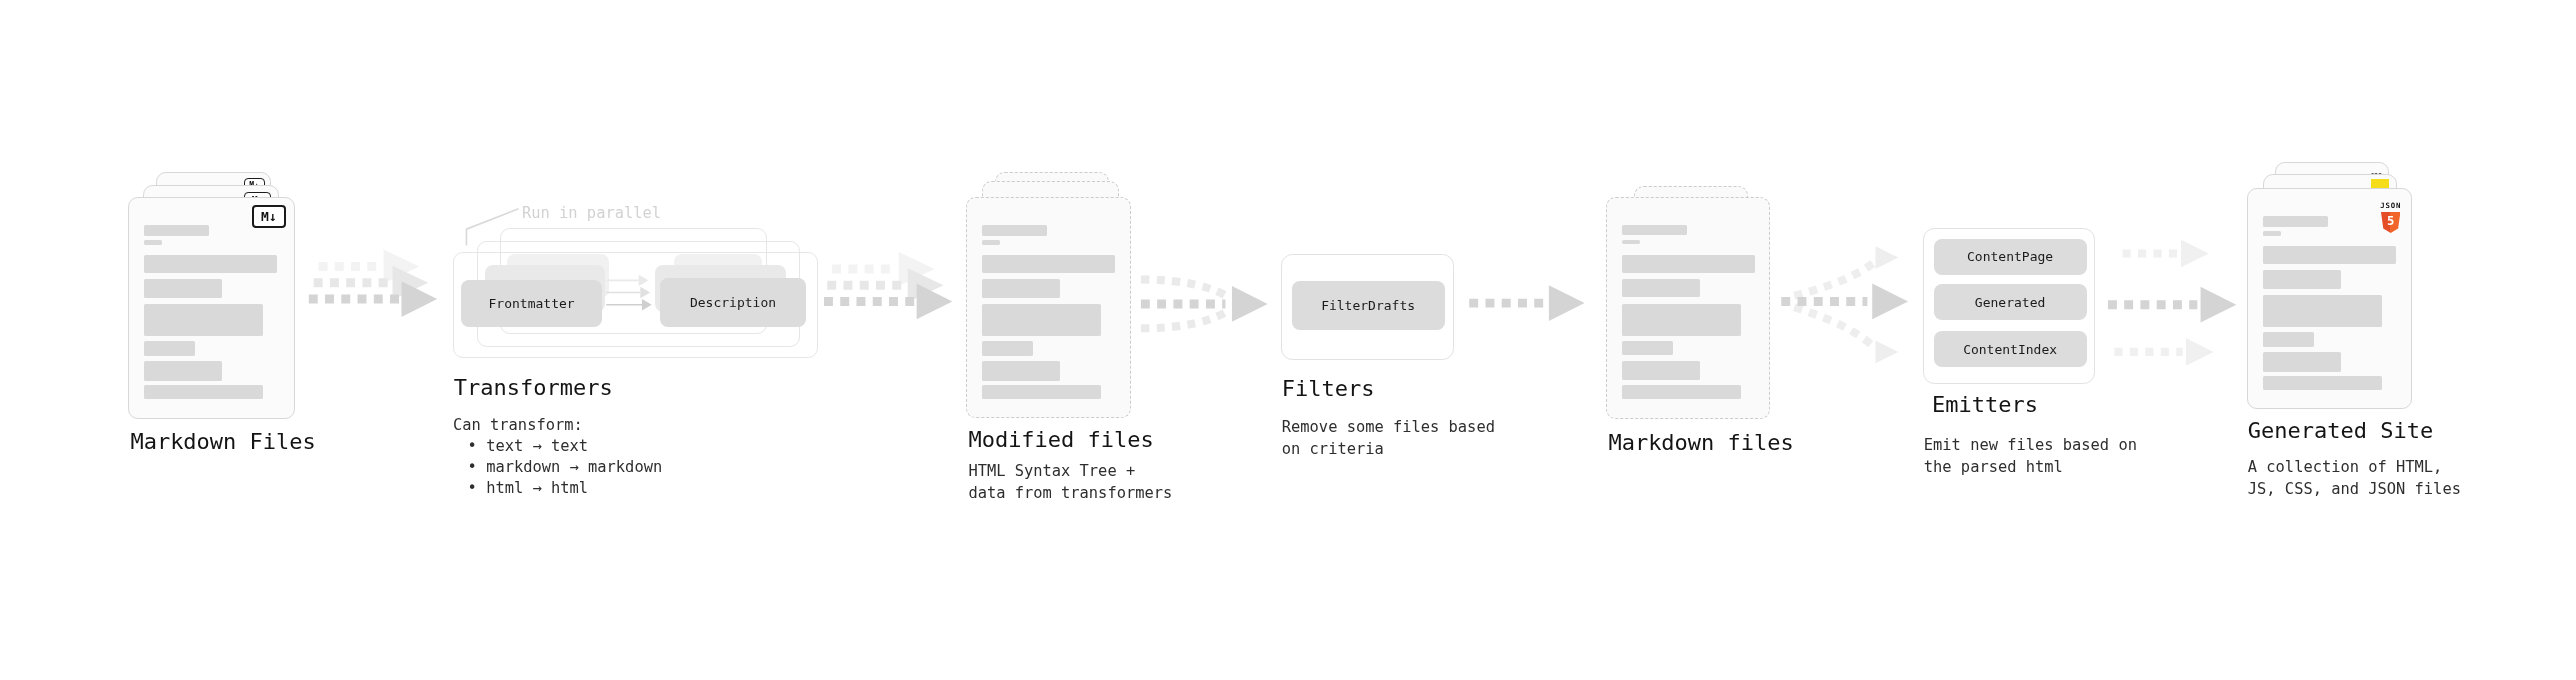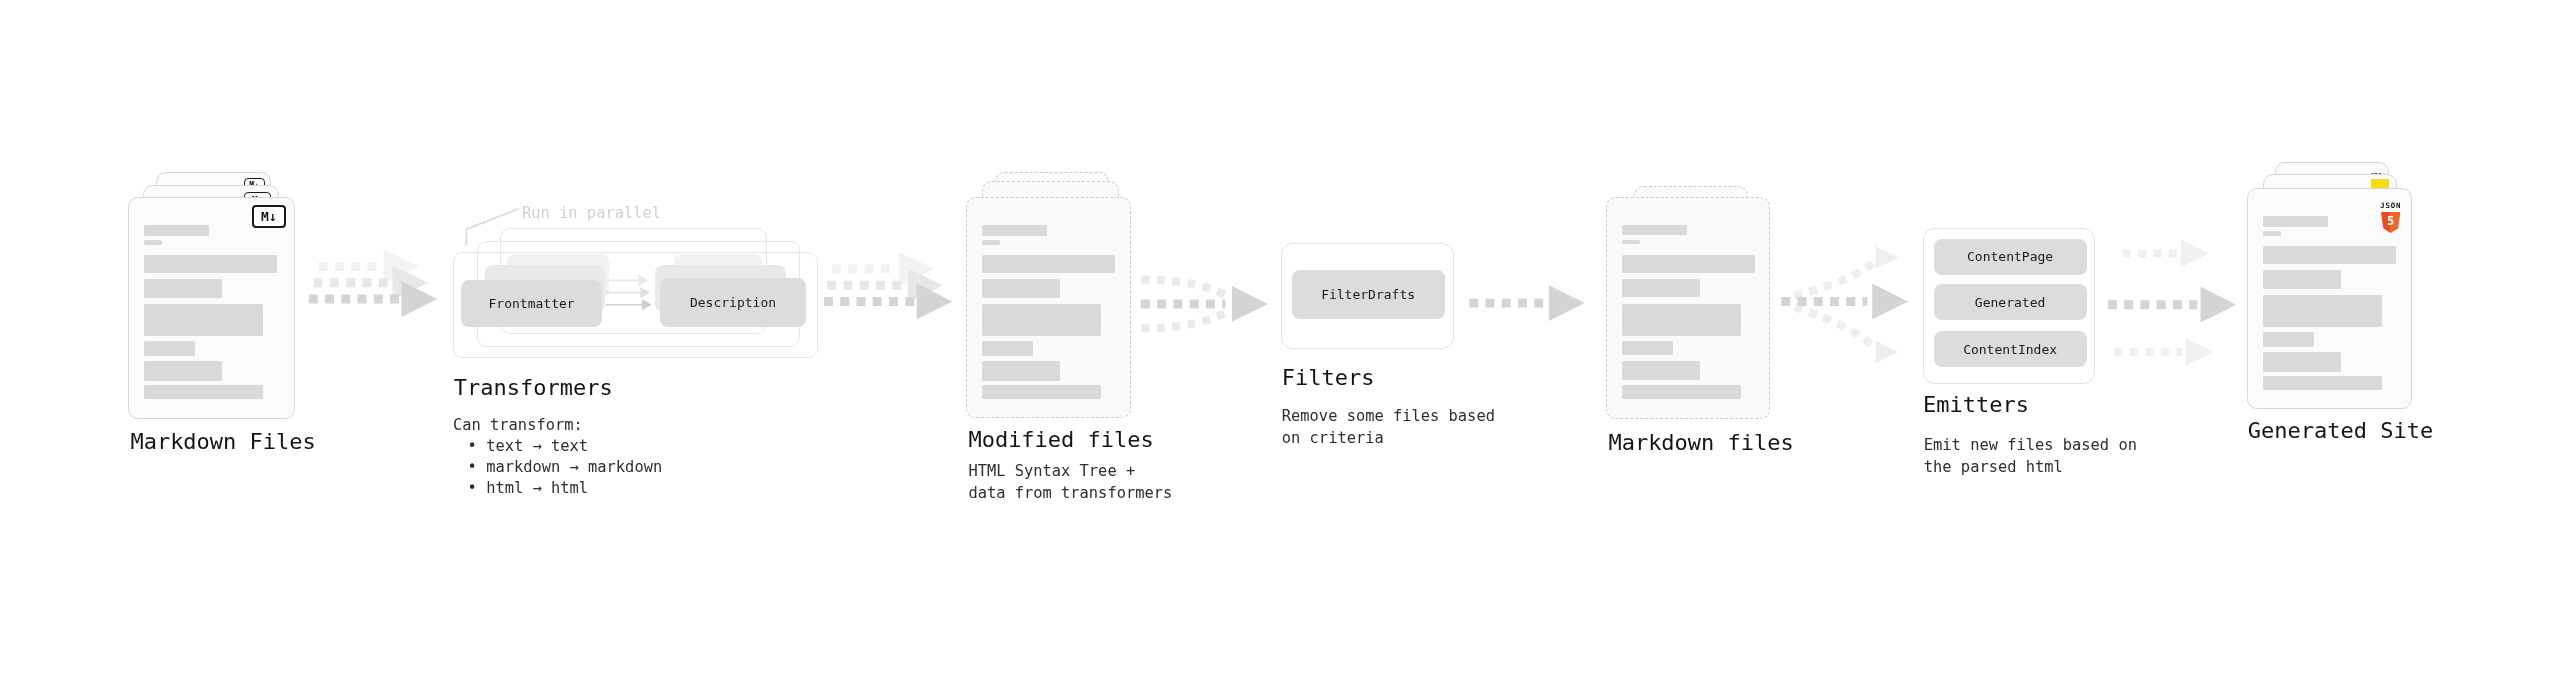--- a/index.html
+++ b/index.html
@@ -132,21 +132,21 @@
 
     <h2 class="title" style="left:0.8px;top:148px">Transformers</h2>
     <div class="caption tight" style="left:0;top:187px">
       <div>Can transform:</div>
       <div class="indent">• text → text</div>
       <div class="indent">• markdown → markdown</div>
       <div class="indent">• html → html</div>
     </div>
   </section>
 
-  <section class="stage" style="left:1281px;top:243px;width:187px;height:244px">
+  <section class="stage" style="left:1281px;top:254px;width:187px;height:244px">
     <div class="panel" style="left:0;top:0;width:173px;height:106px"></div>
     <div class="node-btn" style="left:10.6px;top:27px;width:153px;height:49px">FilterDrafts</div>
     <h2 class="title" style="left:0.8px;top:123px">Filters</h2>
     <div class="caption" style="left:0.8px;top:162px">
       <div>Remove some files based</div>
       <div>on criteria</div>
     </div>
   </section>
 
   <section class="stage" style="left:1606px;top:186px;width:195px;height:293px">
@@ -162,21 +162,21 @@
         <div class="bar" style="top: 187px; width: 119px; height: 14px;"></div>
       </div>
     <h2 class="title" style="left:2.4px;top:245px">Markdown files</h2>
   </section>
 
   <section class="stage" style="left:1923px;top:228px;width:187px;height:268px">
     <div class="panel" style="left:0;top:0;width:172px;height:156px"></div>
     <div class="node-btn" style="left:10.6px;top:10.6px;width:153px;height:36px">ContentPage</div>
     <div class="node-btn" style="left:10.6px;top:56px;width:153px;height:36px">Generated</div>
     <div class="node-btn" style="left:10.6px;top:103px;width:153px;height:36px">ContentIndex</div>
-    <h2 class="title" style="left:0;top:165px">Emitters</h2>
+    <h2 class="title" style="left:9px;top:165px">Emitters</h2>
     <div class="caption" style="left:0.8px;top:206px">
       <div>Emit new files based on</div>
       <div>the parsed html</div>
     </div>
   </section>
 
   <section class="stage" style="left:2247px;top:162px;width:228px;height:341px">
     <div class="doc" style="left:28.4px;top:0;width:114px;height:179px">
       <span class="css-badge">
         <span class="css-word">CSS</span>
@@ -194,20 +194,24 @@
     <div class="bar" style="top: 27px; width: 65px; height: 10.6px;"></div>
         <div class="bar" style="top: 42px; width: 18px; height: 4.9px;"></div>
         <div class="bar" style="top: 57px; width: 133px; height: 18px;"></div>
         <div class="bar" style="top: 81px; width: 78px; height: 18.7px;"></div>
         <div class="bar" style="top: 106px; width: 119px; height: 32px;"></div>
         <div class="bar" style="top: 143px; width: 51px; height: 14.6px;"></div>
         <div class="bar" style="top: 163px; width: 78px; height: 19.5px;"></div>
         <div class="bar" style="top: 187px; width: 119px; height: 14px;"></div>
       </div>
     <h2 class="title" style="left:0.8px;top:257px">Generated Site</h2>
+    <div class="caption" style="left:0.8px;top:294px">
+      <div>A collection of HTML,</div>
+      <div>JS, CSS, and JSON files</div>
+    </div>
   </section>
 
   <svg class="arrows-layer" width="2576" height="681" viewBox="0 0 3170 838">
 
     <g>
       <line x1="392" y1="328" x2="470" y2="328" stroke="#f3f3f3" stroke-width="11" stroke-dasharray="11 9"></line>
       <polygon points="472,307 472,349 516,328" fill="#f3f3f3"></polygon>
       <line x1="386" y1="348" x2="481" y2="348" stroke="#e7e7e7" stroke-width="11" stroke-dasharray="11 9"></line>
       <polygon points="483,327 483,369 527,348" fill="#e7e7e7"></polygon>
       <line x1="380" y1="368" x2="492" y2="368" stroke="#d4d4d4" stroke-width="11" stroke-dasharray="11 9"></line>

